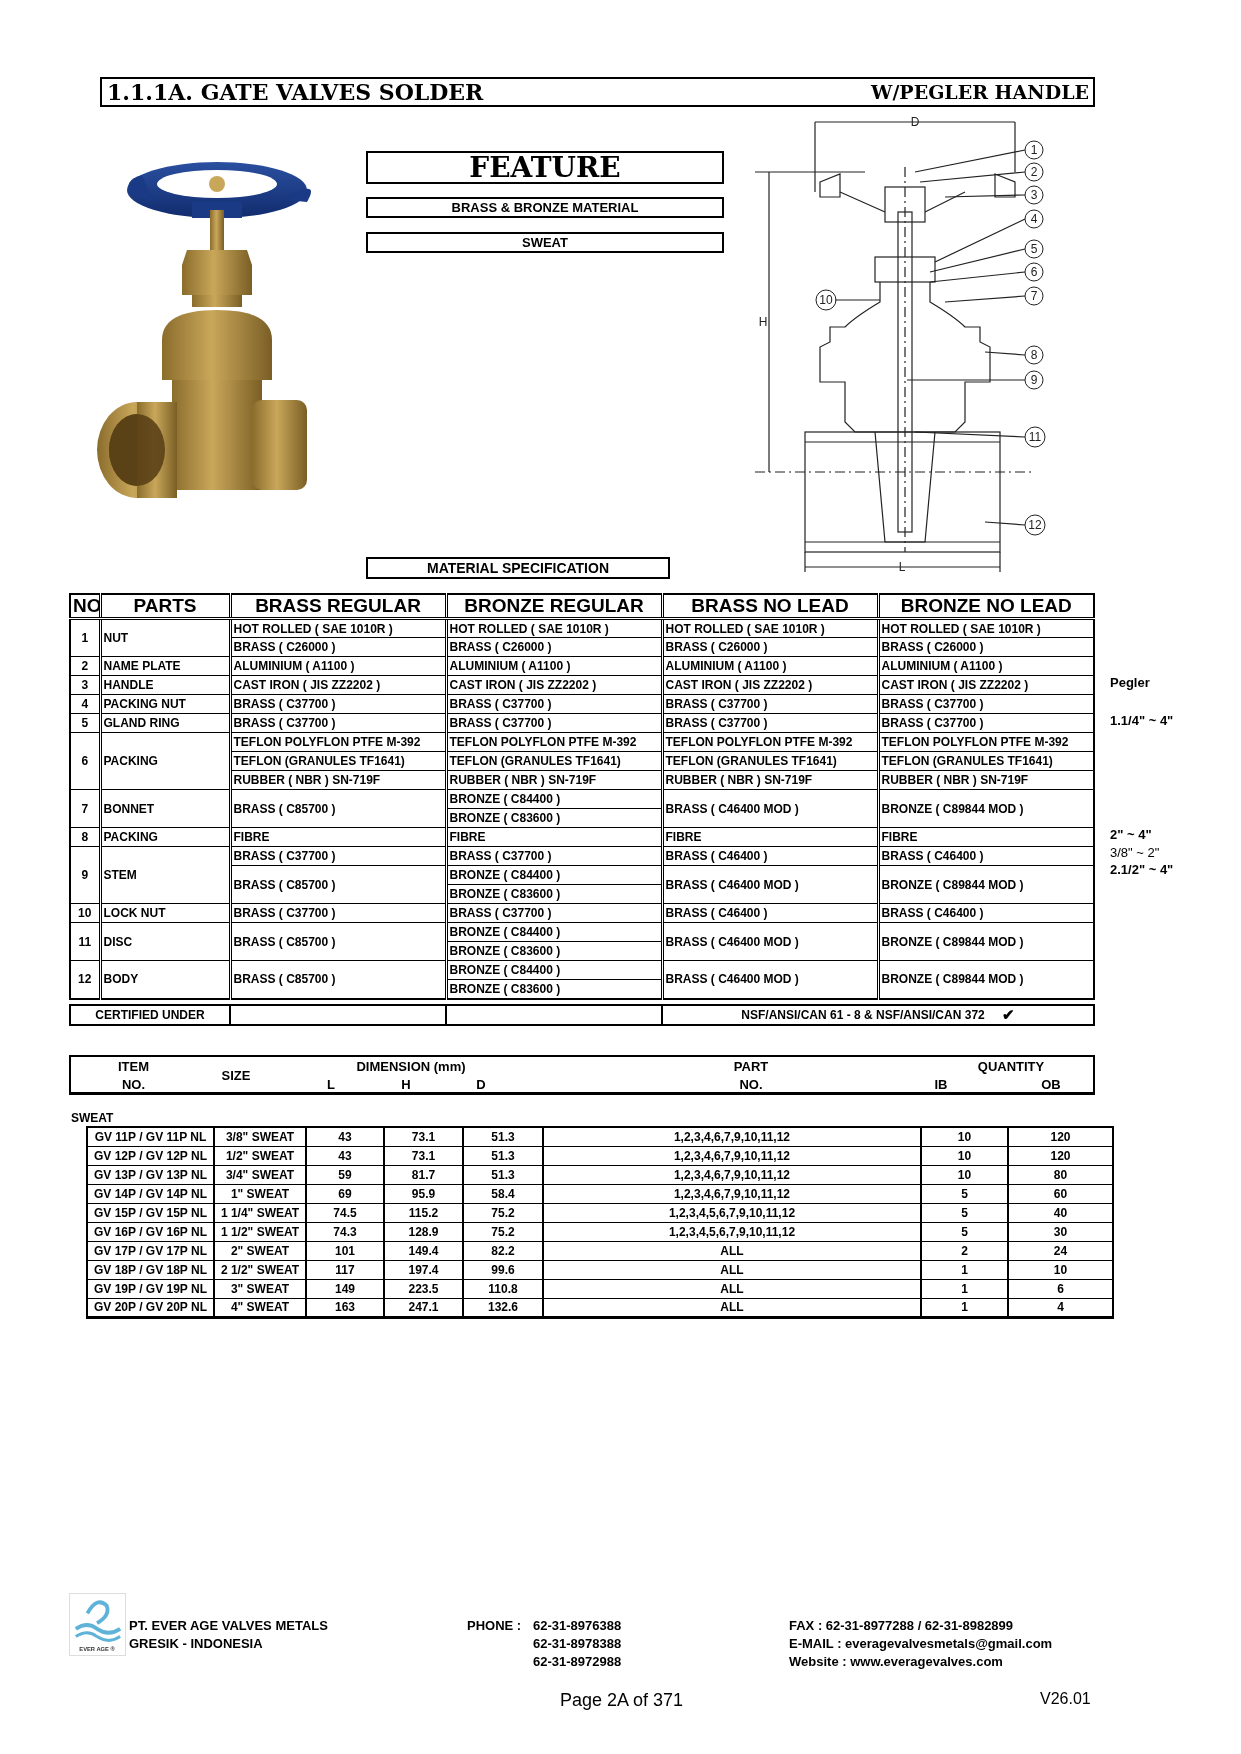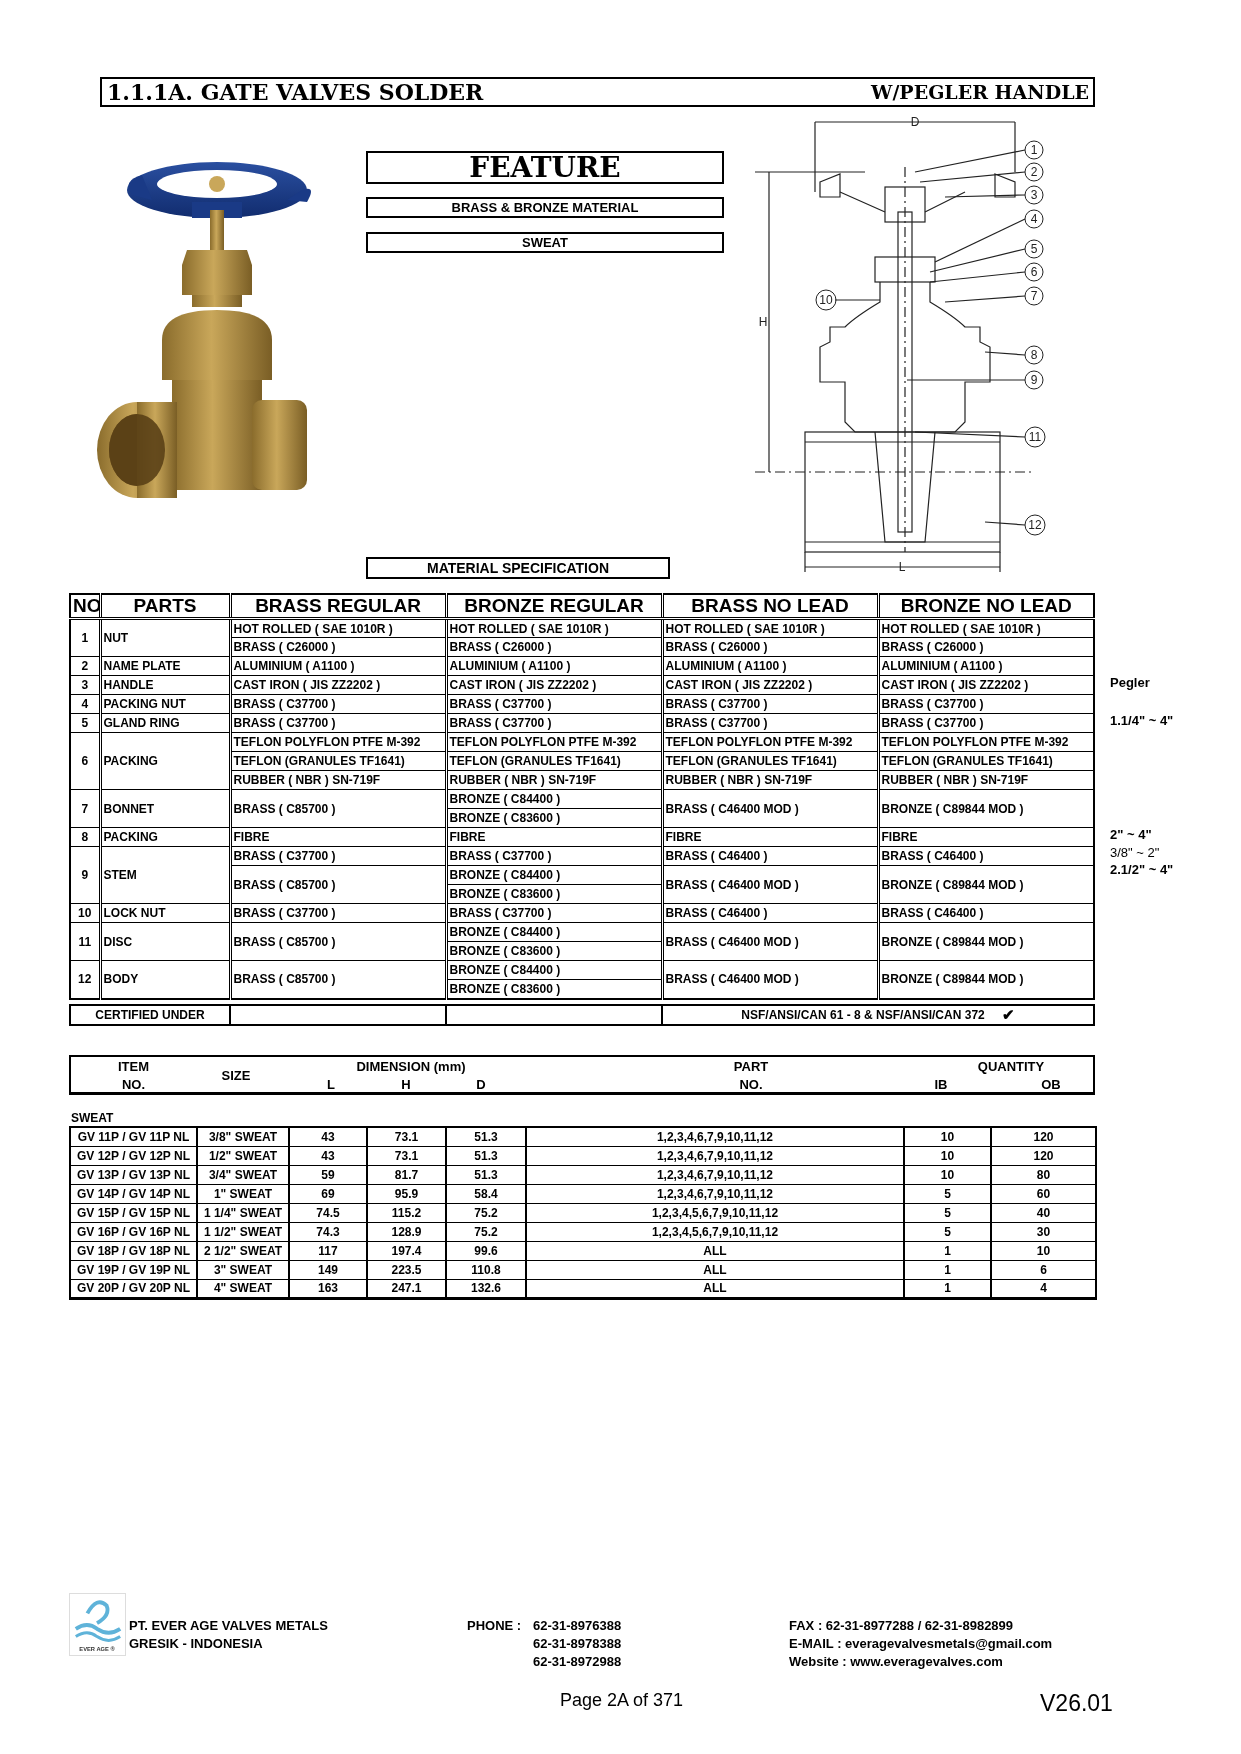--- a/index.html
+++ b/index.html
@@ -40,28 +40,28 @@
 
   .cert-table { position: absolute; left: 69px; top: 1004px; width: 1026px; border: 2px solid #000; table-layout: fixed; }
   .cert-table td { border: 1px solid #000; border-width: 0 2px 0 0; height: 20px; font-size: 12px; font-weight: bold; text-align: center; }
   .cert-table td:last-child { border-right: 0; }
 
   .dim-head { position: absolute; left: 69px; top: 1055px; width: 1026px; height: 40px; border: 2px solid #000; border-width: 2px 2px 3px 2px; font-weight: bold; font-size: 13px; }
   .dim-head span { position: absolute; text-align: center; }
 
   .sweat-label { position: absolute; left: 71px; top: 1111px; font-size: 12px; font-weight: bold; }
 
-  .dim-table { position: absolute; left: 69px; top: 1126px; width: 1026px; table-layout: fixed; border: 2px solid #000; border-bottom-width: 3px; }
+  .dim-table { position: absolute; left: 86px; top: 1126px; width: 1026px; table-layout: fixed; border: 2px solid #000; border-bottom-width: 3px; }
   .dim-table td { border: 1px solid #000; border-left-width: 2px; height: 19px; font-size: 12px; font-weight: bold; text-align: center; white-space: nowrap; overflow: hidden; }
 
   .footer { position: absolute; left: 69px; top: 1593px; width: 1030px; height: 70px; font-weight: bold; font-size: 13px; }
   .logo { position: absolute; left: 0; top: 0; width: 57px; height: 63px; border: 1px solid #ddd; }
   .footer .col { position: absolute; top: 0; line-height: 18px; margin-top: 24px; }
   .page-num { position: absolute; left: 560px; top: 1690px; font-size: 18px; }
-  .version { position: absolute; left: 1040px; top: 1690px; font-size: 23px; }
+  .version { position: absolute; left: 1040px; top: 1690px; font-size: 16px; }
 </style>
 </head>
 <body>
 
 <div class="title-bar">
   <span class="t-left">1.1.1A.  GATE VALVES SOLDER</span>
   <span class="t-right">W/PEGLER HANDLE</span>
 </div>
 
 <svg class="photo" viewBox="0 0 250 400">
@@ -459,20 +459,30 @@
         <td>GV 16P / GV 16P NL</td>
         <td>1 1/2" SWEAT</td>
         <td>74.3</td>
         <td>128.9</td>
         <td>75.2</td>
         <td>1,2,3,4,5,6,7,9,10,11,12</td>
         <td>5</td>
         <td>30</td>
       </tr>
       <tr>
+        <td>GV 17P / GV 17P NL</td>
+        <td>2" SWEAT</td>
+        <td>101</td>
+        <td>149.4</td>
+        <td>82.2</td>
+        <td>ALL</td>
+        <td>2</td>
+        <td>24</td>
+      </tr>
+      <tr>
         <td>GV 18P / GV 18P NL</td>
         <td>2 1/2" SWEAT</td>
         <td>117</td>
         <td>197.4</td>
         <td>99.6</td>
         <td>ALL</td>
         <td>1</td>
         <td>10</td>
       </tr>
       <tr>

